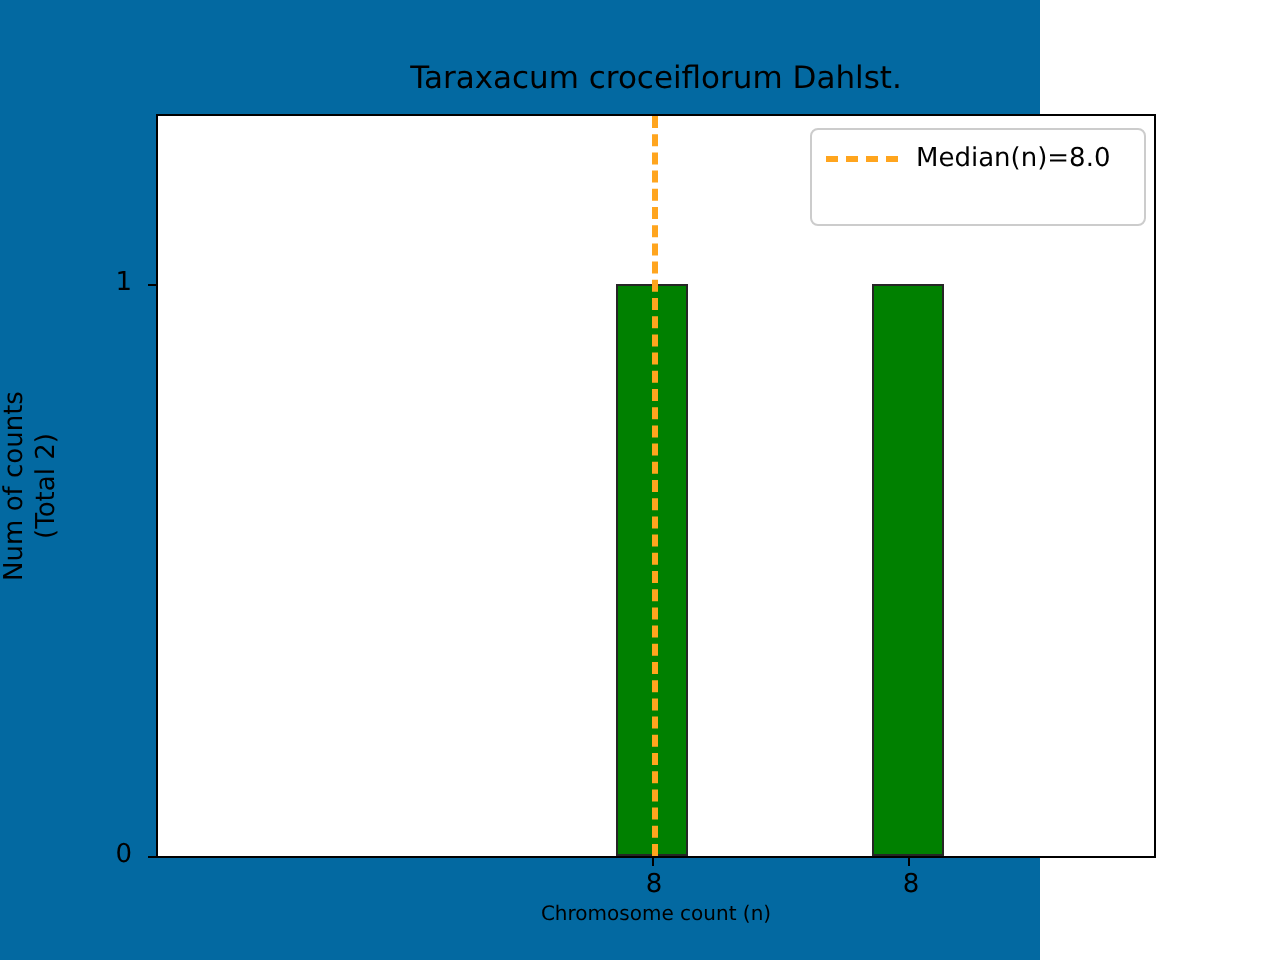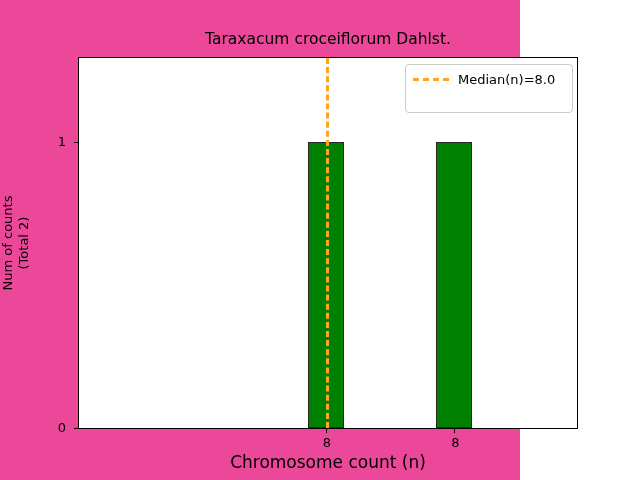--- a/index.html
+++ b/index.html
@@ -10,21 +10,21 @@
   body {
     width: 640px;
     height: 480px;
     font-family: "DejaVu Sans", sans-serif;
     overflow: hidden;
   }
   #figure {
     position: relative;
     width: 520px;
     height: 480px;
-    background: #ec4899;
+    background: #0369a1;
   }
 
   
   #chart-title {
     position: absolute;
     left: 78px;
     top: 30px;
     width: 500px;
     text-align: center;
     font-size: 15.5px;
@@ -106,21 +106,21 @@
     white-space: nowrap;
   }
 
   
   #xlabel {
     position: absolute;
     left: 78px;
     top: 452px;
     width: 500px;
     text-align: center;
-    font-size: 17px;
+    font-size: 10px;
     color: #000000;
     white-space: nowrap;
   }
   #ylabel-wrap {
     position: absolute;
     left: 0px;
     top: 57px;
     width: 372px;
     height: 44px;
     transform-origin: 0 0;

